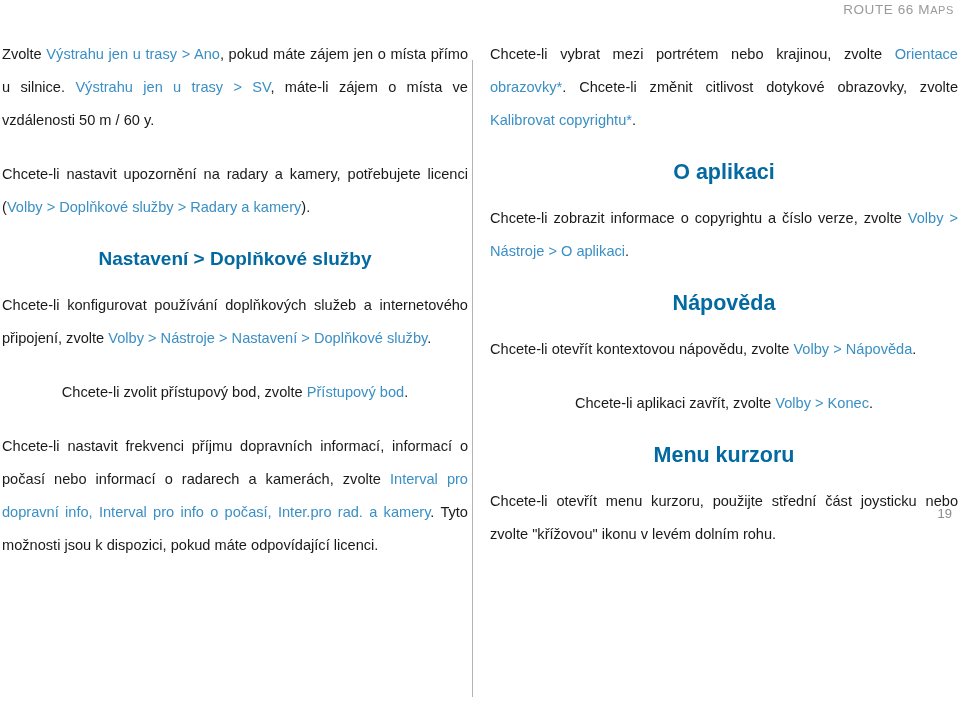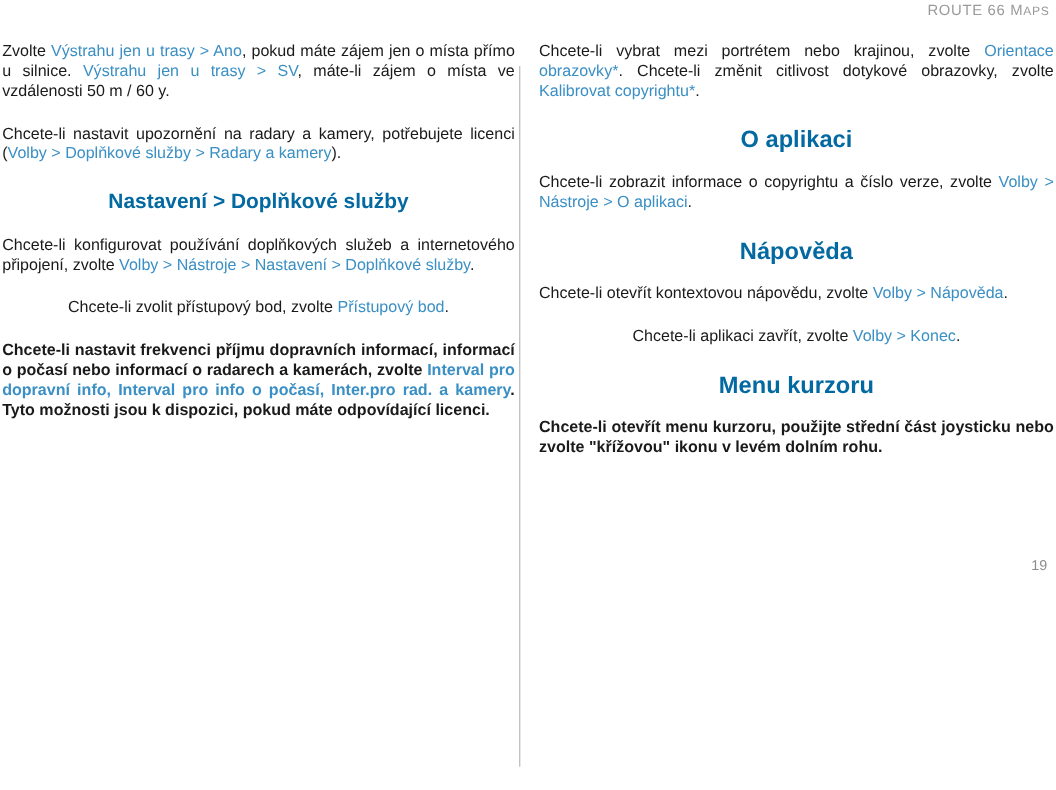--- a/index.html
+++ b/index.html
@@ -60,28 +60,27 @@
     left: 472px;
     top: 22px;
     width: 1px;
     height: 637px;
     background: #b4b4b4;
   }
   
   p.para {
     margin: 0 0 21px 0;
     font-size: 14.6px;
-    line-height: 18px;
+    line-height: 33px;
     text-align: justify;
     text-justify: inter-word;
     color: #1a1a1a;
   }
   p.para.last {
     margin-bottom: 0;
-    font-weight: bold;
   }
   p.para.nojust {
     text-align: center;
   }
   .link {
     color: #3a8fc4;
   }
   h2.heading {
     margin: 0 0 16px 0;
     font-size: 19px;

